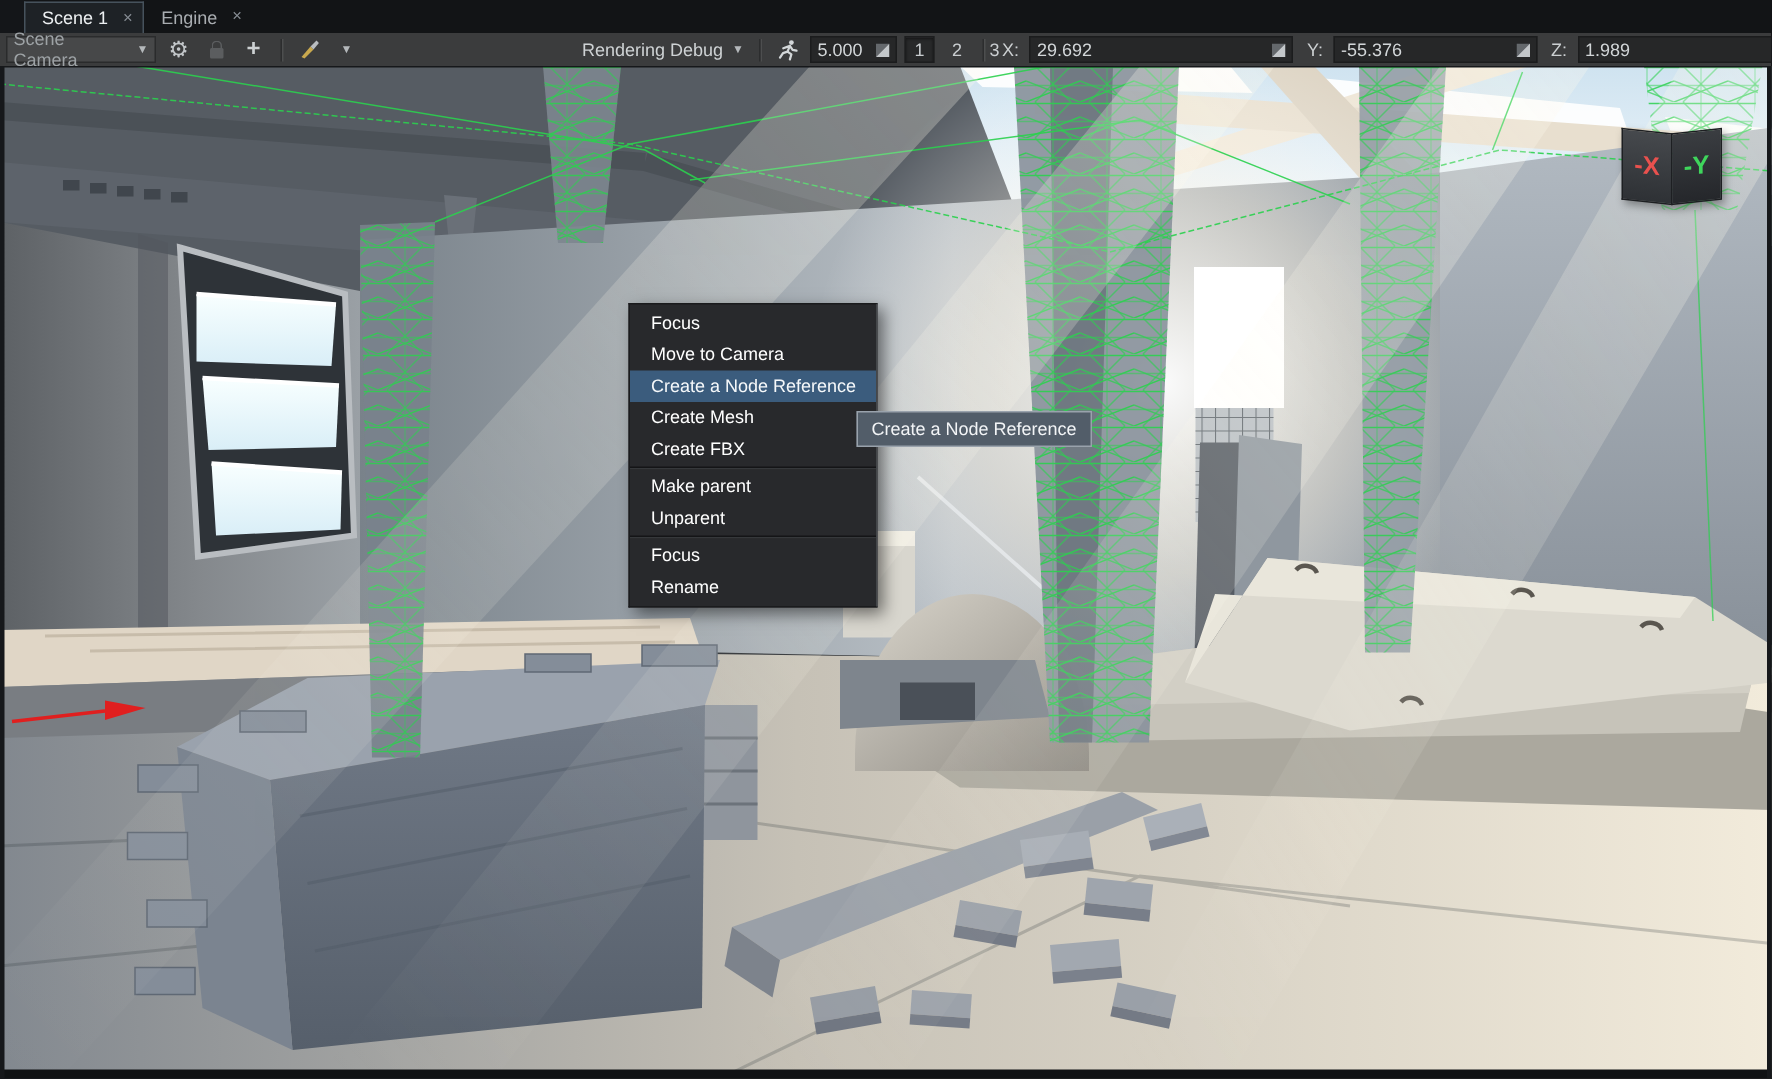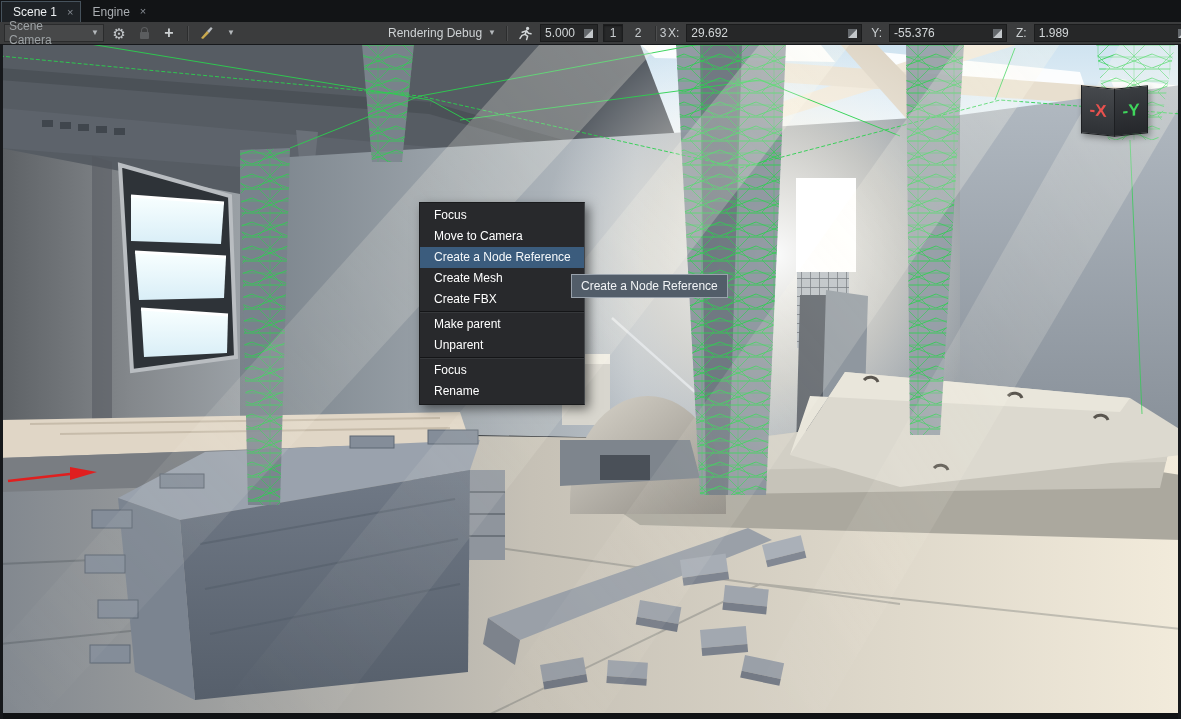--- a/index.html
+++ b/index.html
@@ -1,20 +1,20 @@
 <!DOCTYPE html>
 <html><head>
 <meta charset="utf-8">
 <style>
   html,body{margin:0;padding:0;background:#0b0c0d;}
   #app{position:relative;width:1181px;height:719px;overflow:hidden;
        font-family:"Liberation Sans",sans-serif;background:#141619;-webkit-font-smoothing:antialiased;}
 
   
-  .tabbar{position:absolute;top:0;left:1px;right:0;height:22px;background:#121416;
+  .tabbar{position:absolute;top:0;left:16px;right:0;height:22px;background:#121416;
           display:flex;align-items:flex-end;border-bottom:1px solid #0b0c0d;}
   .tab{height:21px;box-sizing:border-box;display:flex;align-items:center;gap:10px;
        padding:0 7px 0 11px;font-size:12px;color:#a9adb1;cursor:default;}
   .tab.active{background:#1e2226;border:1px solid #46525c;border-bottom:none;color:#edf0f2;}
   .tab .close{color:#878d94;font-size:11px;line-height:11px;}
 
   
   .toolbar{position:absolute;top:22px;left:0;right:0;height:22px;background:#3b3c3d;
            border-bottom:1px solid #1d1e1f;}
   .tb-group{position:absolute;top:0;height:22px;display:flex;align-items:center;gap:5px;}
@@ -146,21 +146,21 @@
       <div class="sep"></div>
       <span class="coord-label">X:</span>
       <div class="field" style="width:176px">
         <span class="val">29.692</span>
         <svg width="9" height="9" viewBox="0 0 10 10">
           <path d="M0 0 L10 0 L0 10 Z" fill="#64686c"></path>
             <path d="M10 0 L10 10 L0 10 Z" fill="#c3c7ca"></path>
         </svg>
       </div>
       <span class="coord-label">Y:</span>
-      <div class="field" style="width:118px">
+      <div class="field" style="width:136px">
         <span class="val">-55.376</span>
         <svg width="9" height="9" viewBox="0 0 10 10">
           <path d="M0 0 L10 0 L0 10 Z" fill="#64686c"></path>
             <path d="M10 0 L10 10 L0 10 Z" fill="#c3c7ca"></path>
         </svg>
       </div>
       <span class="coord-label">Z:</span>
       <div class="field" style="width:158px">
         <span class="val">1.989</span>
         <svg width="9" height="9" viewBox="0 0 10 10">

